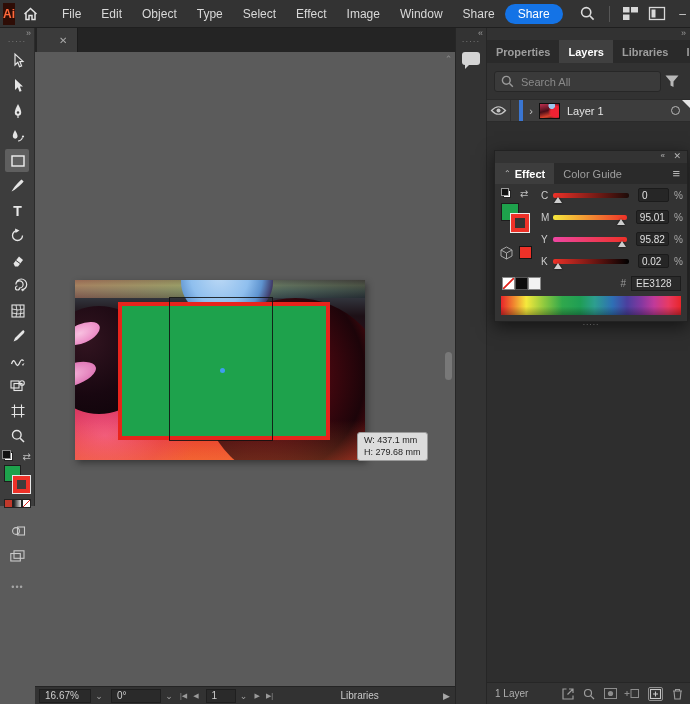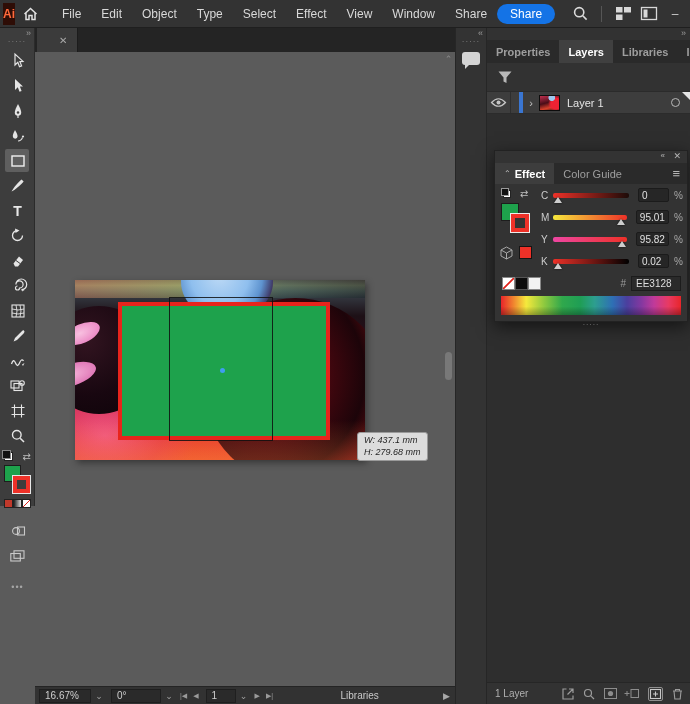--- a/index.html
+++ b/index.html
@@ -90,21 +90,21 @@
   .art-floor { position:absolute; left:0; bottom:0; width:100%; height:40px;
     background:linear-gradient(180deg, transparent, rgba(250,120,60,.3)); }
   .green-rect { position:absolute; left:43px; top:22px; width:212px; height:138px;
     border:4px solid #e8241c; }
   .artboard-outline { position:absolute; left:94px; top:17px; width:104px; height:144px;
     border:1px solid rgba(15,15,15,.85); }
   .center-dot { position:absolute; left:145px; top:88px; width:5px; height:5px;
     border-radius:50%; background:#3f9ef0; }
   .size-tip { position:absolute; left:322px; top:380px; background:#dcdcdc; color:#1f1f1f;
     border:1px solid #9a9a9a; border-radius:3px; padding:2px 6px; font-size:9px; line-height:1.3;
-    white-space:nowrap;font-style:italic; }
+    white-space:nowrap; }
   
   .statusbar { position:absolute; left:35px; top:686px; width:420px; height:18px;
     background:#323232; border-top:1px solid #242424; display:flex; align-items:center;
     font-size:10px; color:#cfcfcf; }
   .sb-box { background:#2a2a2a; border:1px solid #1f1f1f; height:14px; display:flex;
     align-items:center; padding:0 5px; margin-left:4px; }
   .sb-chev { width:16px; text-align:center; color:#a0a0a0; font-size:9px; }
   .sb-nav { color:#9a9a9a; font-size:7px; padding:0 3px; }
   .sb-tool { flex:1; text-align:center; color:#c9c9c9; }
   .sb-arrow { padding-right:5px; color:#a8a8a8; font-size:9px; }
@@ -227,21 +227,21 @@
       <svg width="15" height="14" viewBox="0 0 15 14">
           <path d="M1.5 7 L7.5 1.5 L13.5 7 M3 6.2 V12.5 H6 V8.5 H9 V12.5 H12 V6.2" fill="none" stroke="#e2e2e2" stroke-width="1.5"></path>
         </svg>
     </div>
     <span class="menu-item">File</span>
     <span class="menu-item">Edit</span>
     <span class="menu-item">Object</span>
     <span class="menu-item">Type</span>
     <span class="menu-item">Select</span>
     <span class="menu-item">Effect</span>
-    <span class="menu-item">View</span>
+    <span class="menu-item">Image</span>
     <span class="menu-item">Window</span>
     <span class="menu-item">Share</span>
     <div class="tb-right">
       <span class="share-btn">Share</span>
       <span class="tb-icon">
         <svg width="15" height="15" viewBox="0 0 15 15">
             <circle cx="6.2" cy="6.2" r="4.6" fill="none" stroke="#dcdcdc" stroke-width="1.6"></circle>
             <line x1="9.8" y1="9.8" x2="13.6" y2="13.6" stroke="#dcdcdc" stroke-width="1.6"></line>
           </svg>
       </span>
@@ -451,20 +451,29 @@
     </div>
     <div class="panel-tabs">
       <span class="ptab">Properties</span>
       <span class="ptab active">Layers</span>
       <span class="ptab">Libraries</span>
       <span class="ptab">Image Tra</span>
 
     </div>
     <div class="panel-body">
       <div class="search-row">
+        <span class="search-wrap">
+          <input class="search-input" placeholder="Search All" style="">
+          <span class="search-mag">
+            <svg width="13" height="13" viewBox="0 0 13 13">
+                <circle cx="5.3" cy="5.3" r="3.9" fill="none" stroke="#9a9a9a" stroke-width="1.4"></circle>
+                <line x1="8.3" y1="8.3" x2="11.8" y2="11.8" stroke="#9a9a9a" stroke-width="1.4"></line>
+              </svg>
+          </span>
+        </span>
         <span class="funnel">
           <svg width="14" height="13" viewBox="0 0 14 13">
               <path d="M0.5 0.5 H13.5 L8.5 6.5 V12 L5.5 10.5 V6.5 Z" fill="#b8b8b8"></path>
             </svg>
         </span>
       </div>
       <div class="layer-row">
         <span class="eye-cell">
           <svg width="15" height="9" viewBox="0 0 15 9">
               <path d="M0.5 4.5 Q7.5 -3 14.5 4.5 Q7.5 12 0.5 4.5 Z" fill="none" stroke="#c5c5c5" stroke-width="1.2"></path>

